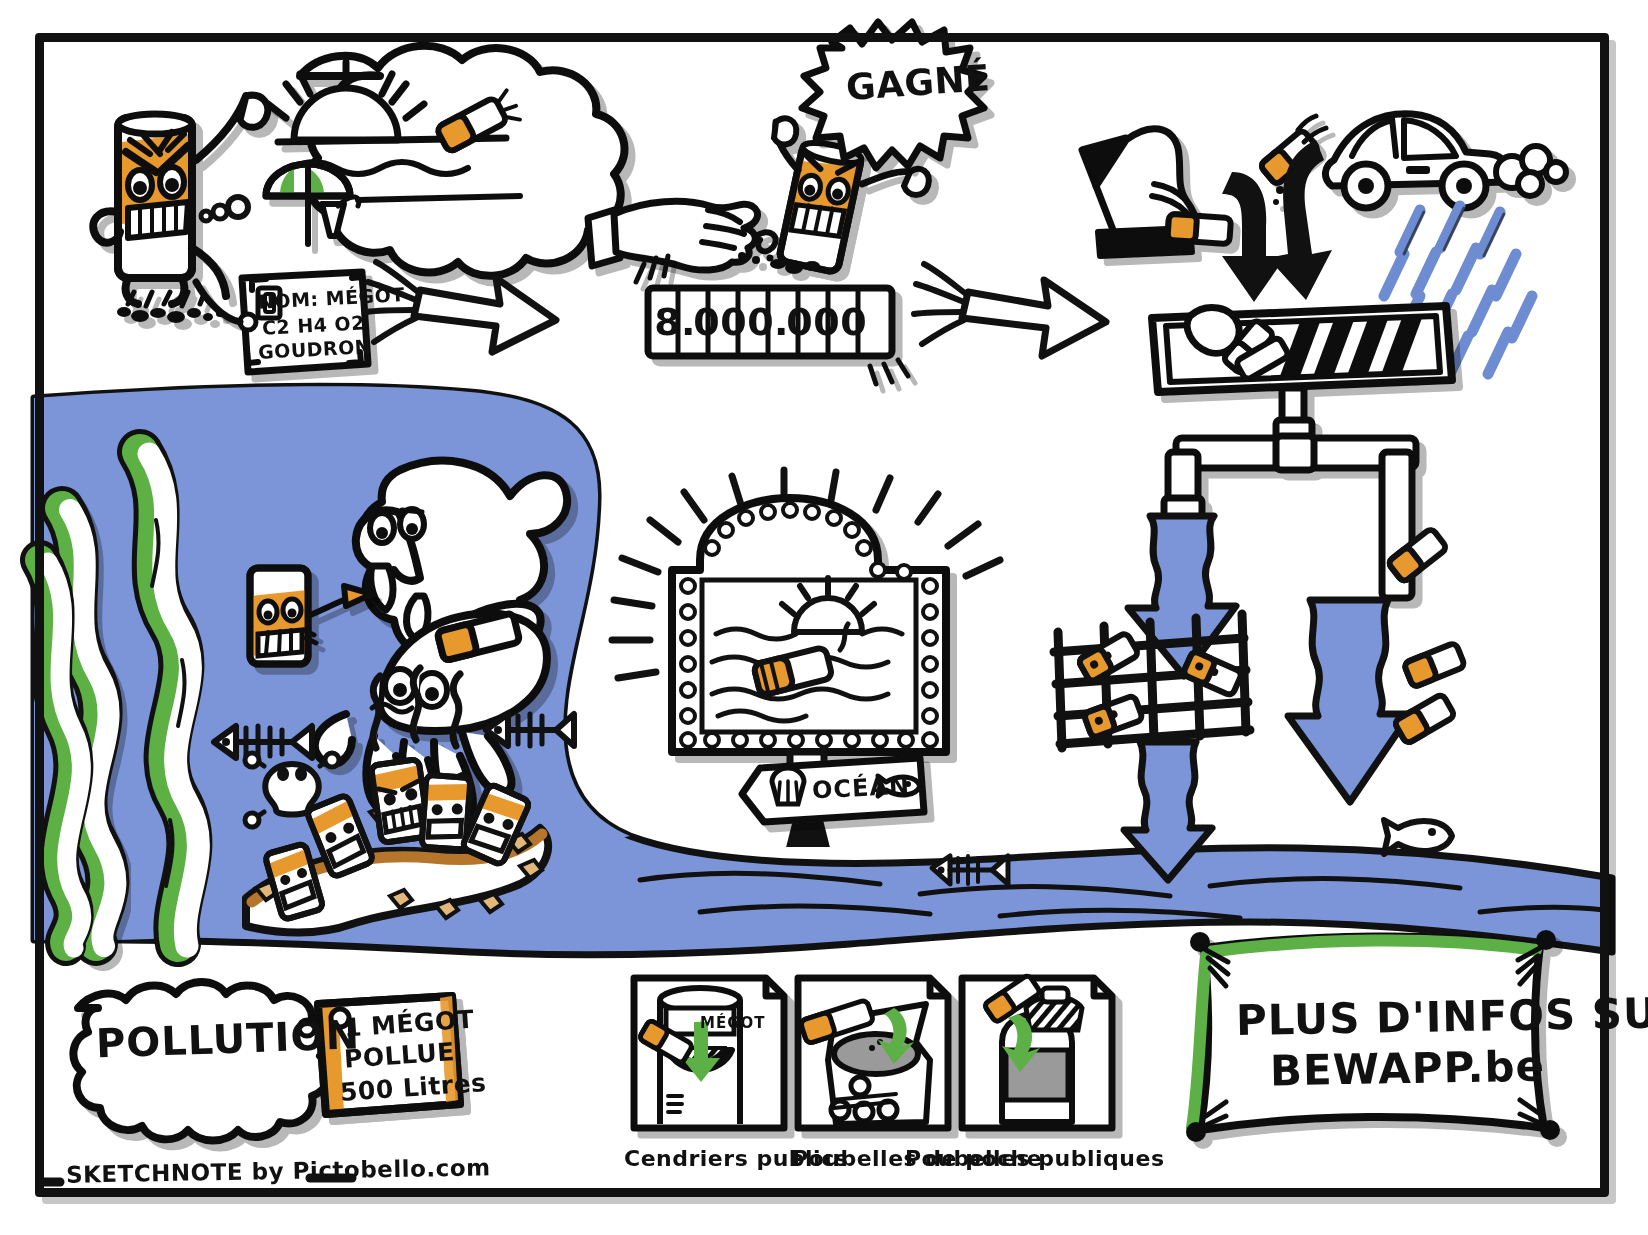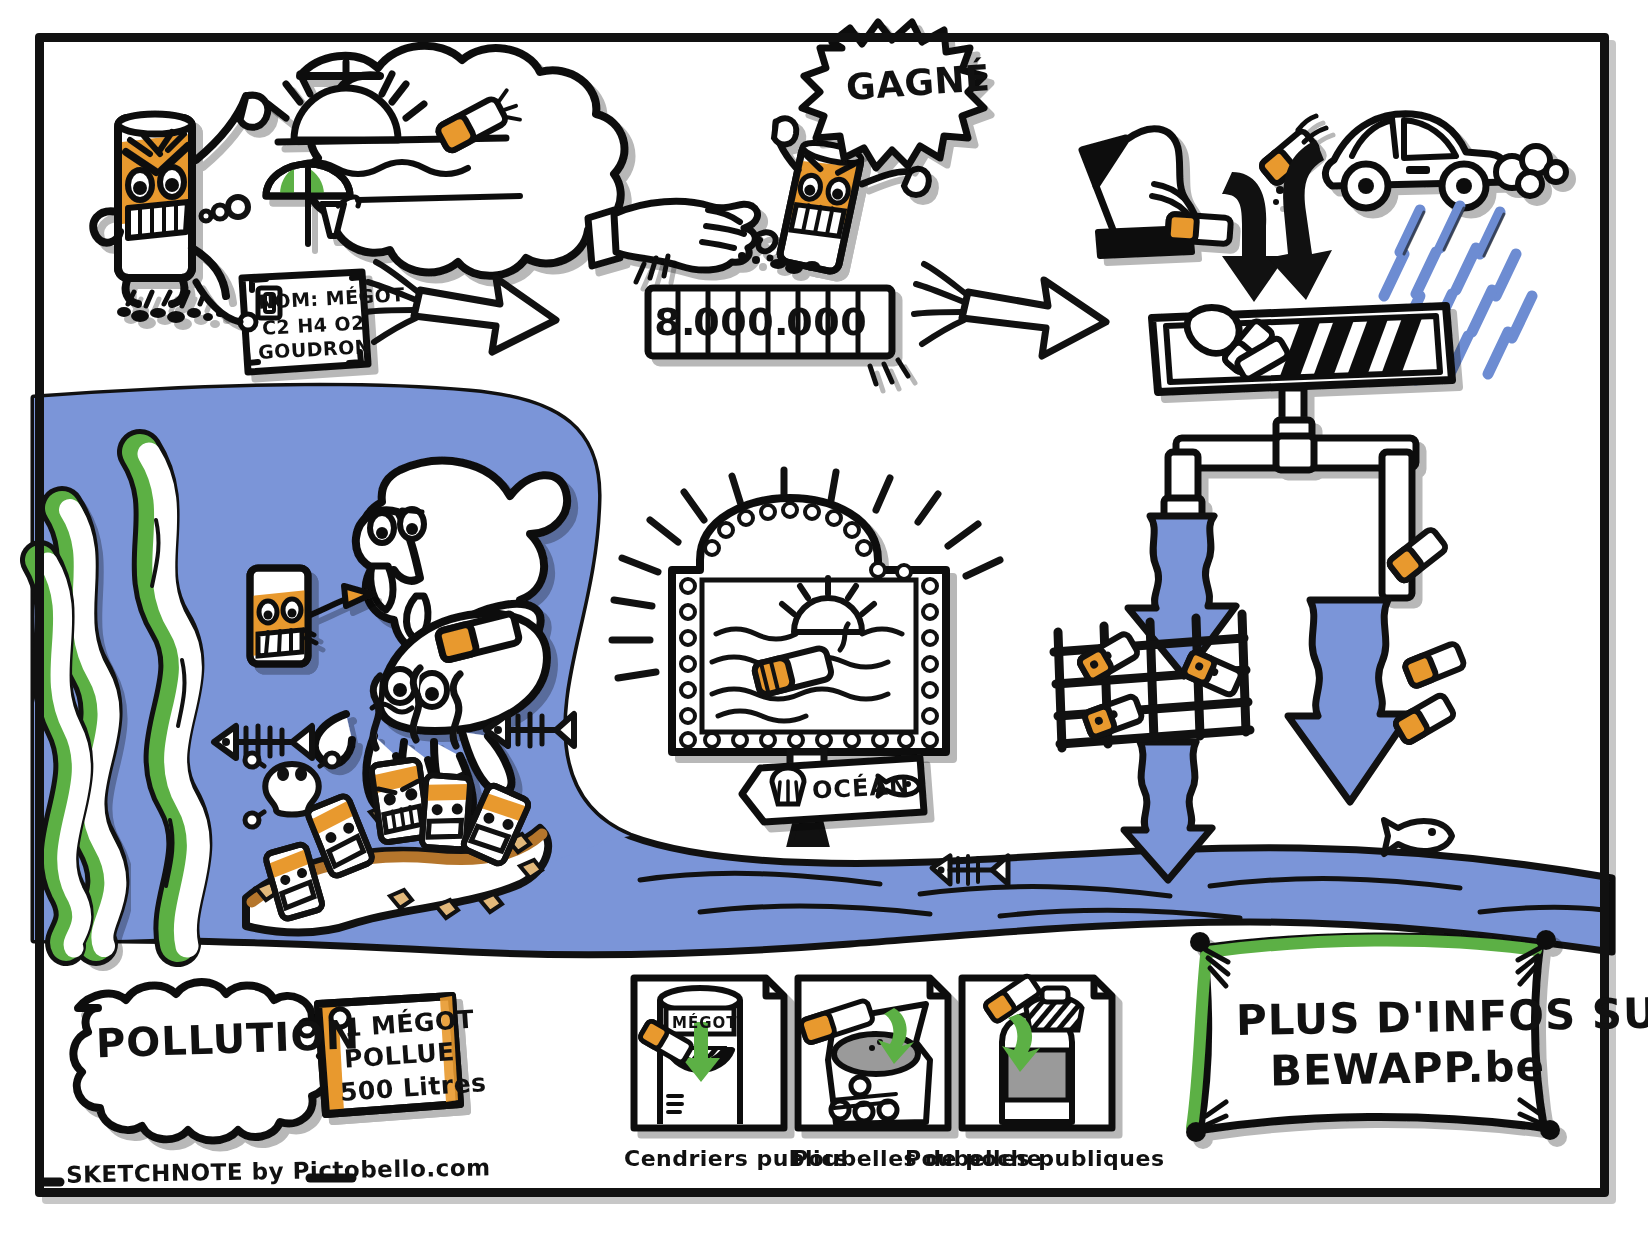--- a/index.html
+++ b/index.html
@@ -837,21 +837,21 @@
   <div class="lbl hand txt-gagne" style="left:846px;top:62px;">GAGNÉ</div>
 
   <div class="lbl hand" style="left:258px;top:288px;font-size:19px;line-height:1.1;transform:rotate(-3deg);">NOM: MÉGOT</div>
   <div class="lbl hand" style="left:262px;top:314px;font-size:19px;transform:rotate(-3deg);">C2 H4 O2</div>
   <div class="lbl hand" style="left:258px;top:338px;font-size:19px;transform:rotate(-3deg);">GOUDRON</div>
 
   <div class="lbl" id="counter-row" style="left:654px;top:300px;width:232px;"><span class="counter-digit" style="width: 27px;">8</span><span class="counter-digit" style="width: 12px;">.</span><span class="counter-digit" style="width: 27px;">0</span><span class="counter-digit" style="width: 27px;">0</span><span class="counter-digit" style="width: 27px;">0</span><span class="counter-digit" style="width: 12px;">.</span><span class="counter-digit" style="width: 27px;">0</span><span class="counter-digit" style="width: 27px;">0</span><span class="counter-digit" style="width: 27px;">0</span></div>
 
   <div class="lbl hand txt-ocean" style="left:812px;top:774px;transform:rotate(-3deg);">OCÉAN</div>
 
-  <div class="lbl hand txt-megot-can" style="left:672px;top:1014px;">MÉGOT</div>
+  <div class="lbl hand txt-megot-can" style="left:700px;top:1014px;">MÉGOT</div>
 
   <div class="lbl hand txt-pollution" style="left:96px;top:1016px;transform:rotate(-2deg);">POLLUTION</div>
 
   <div class="lbl hand txt-card" style="left:344px;top:1010px;transform:rotate(-4deg);">1 MÉGOT</div>
   <div class="lbl hand txt-card" style="left:344px;top:1042px;transform:rotate(-4deg);">POLLUE</div>
   <div class="lbl hand txt-card" style="left:340px;top:1074px;transform:rotate(-4deg);">500 Litres</div>
 
   <div class="lbl hand txt-caption" style="left:624px;top:1146px;">Cendriers publics</div>
   <div class="lbl hand txt-caption" style="left:792px;top:1146px;">Poubelles de poche</div>
   <div class="lbl hand txt-caption" style="left:905px;top:1146px;">Poubelles publiques</div>

